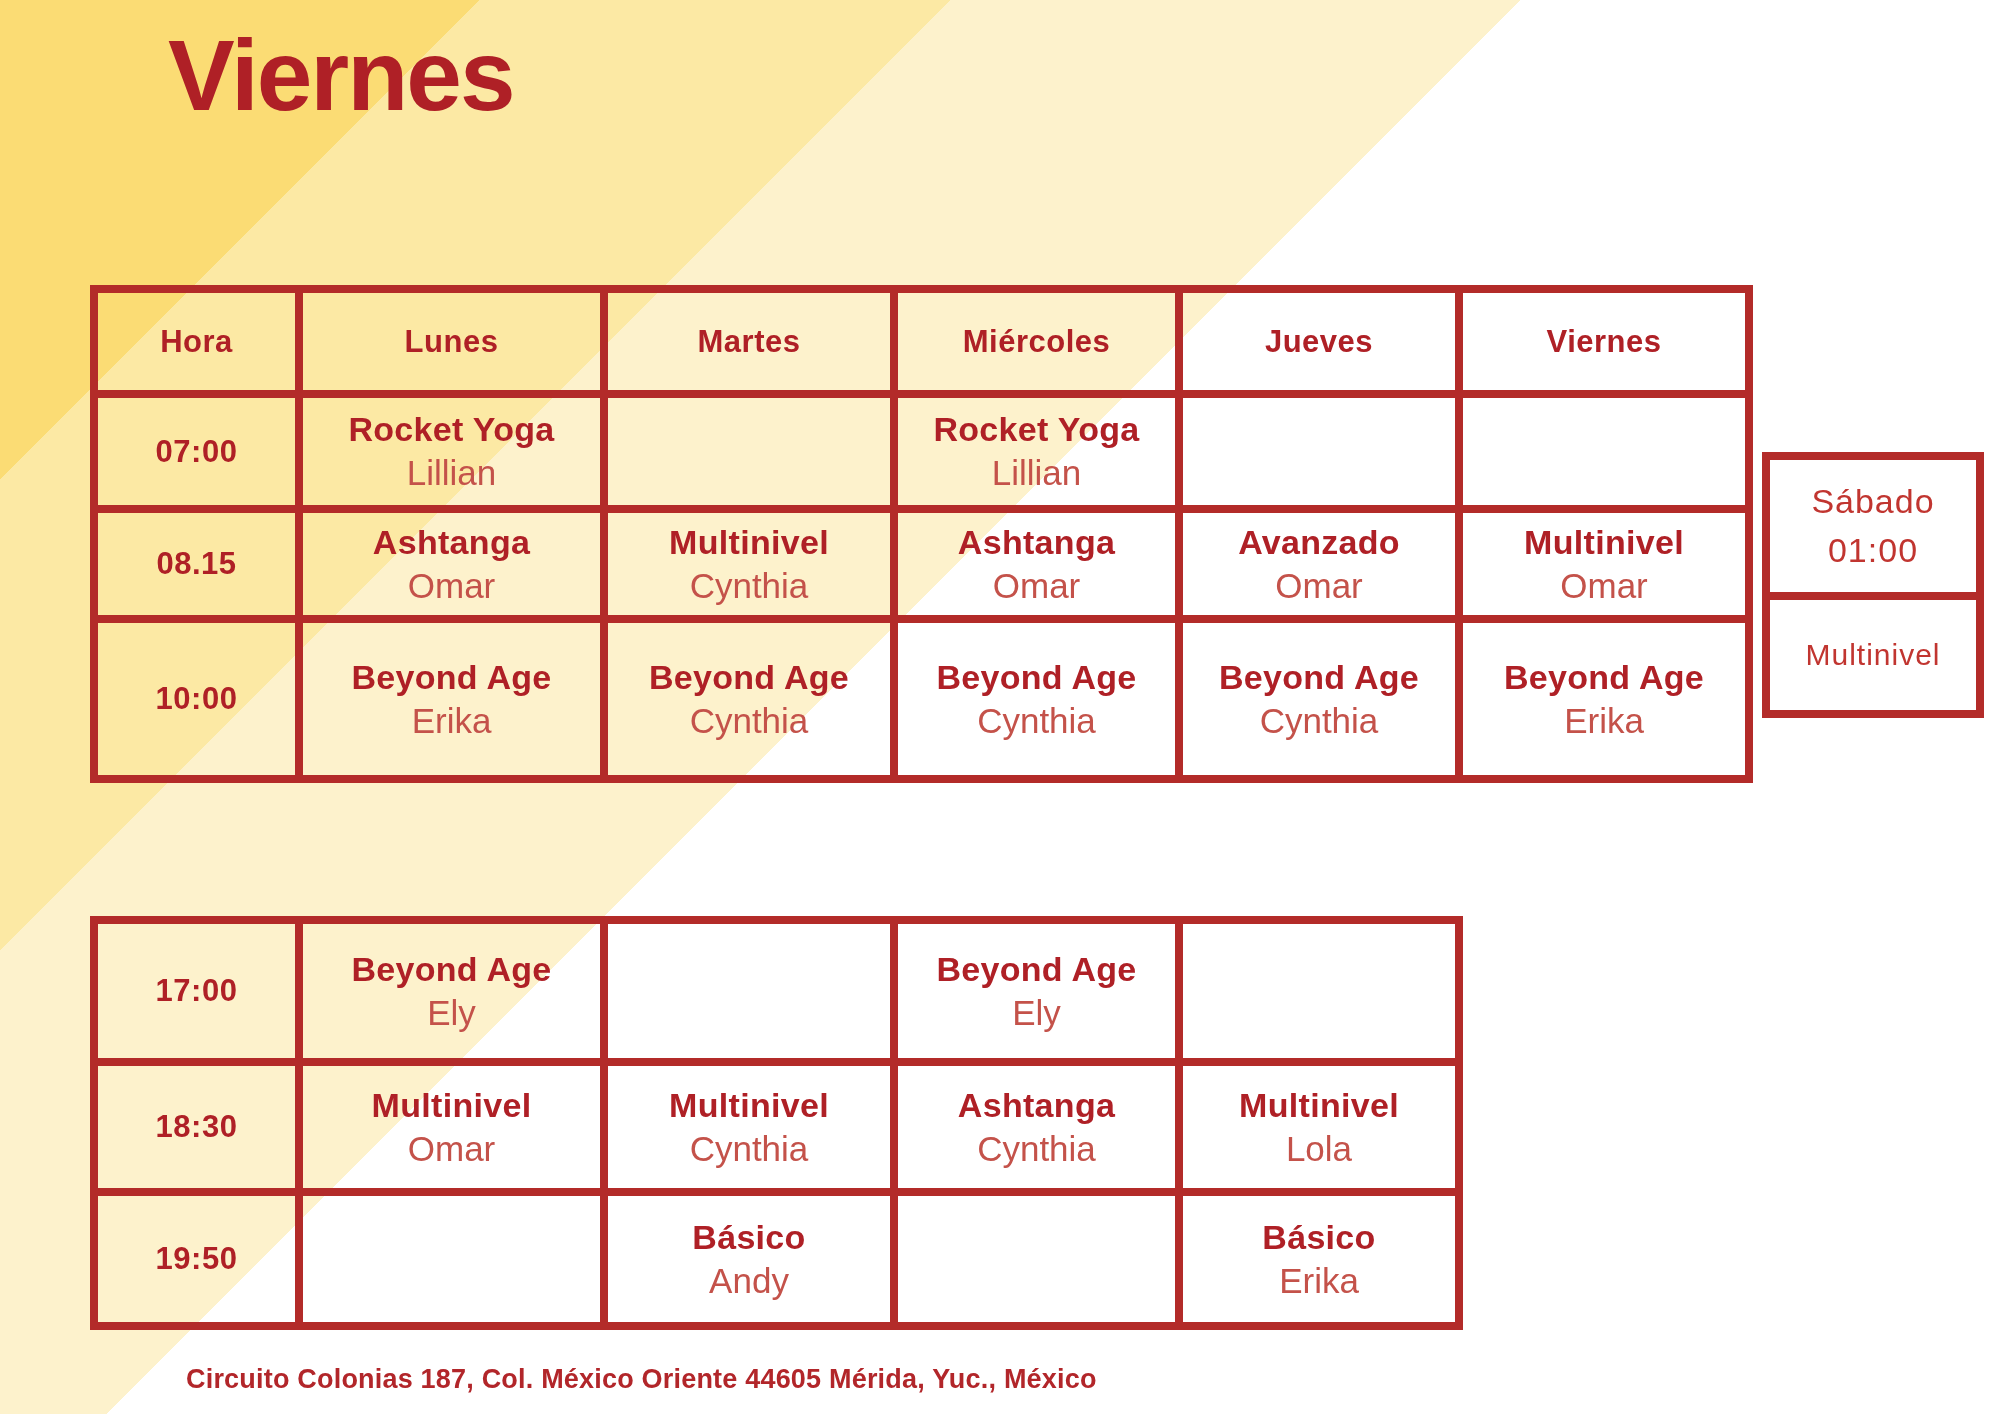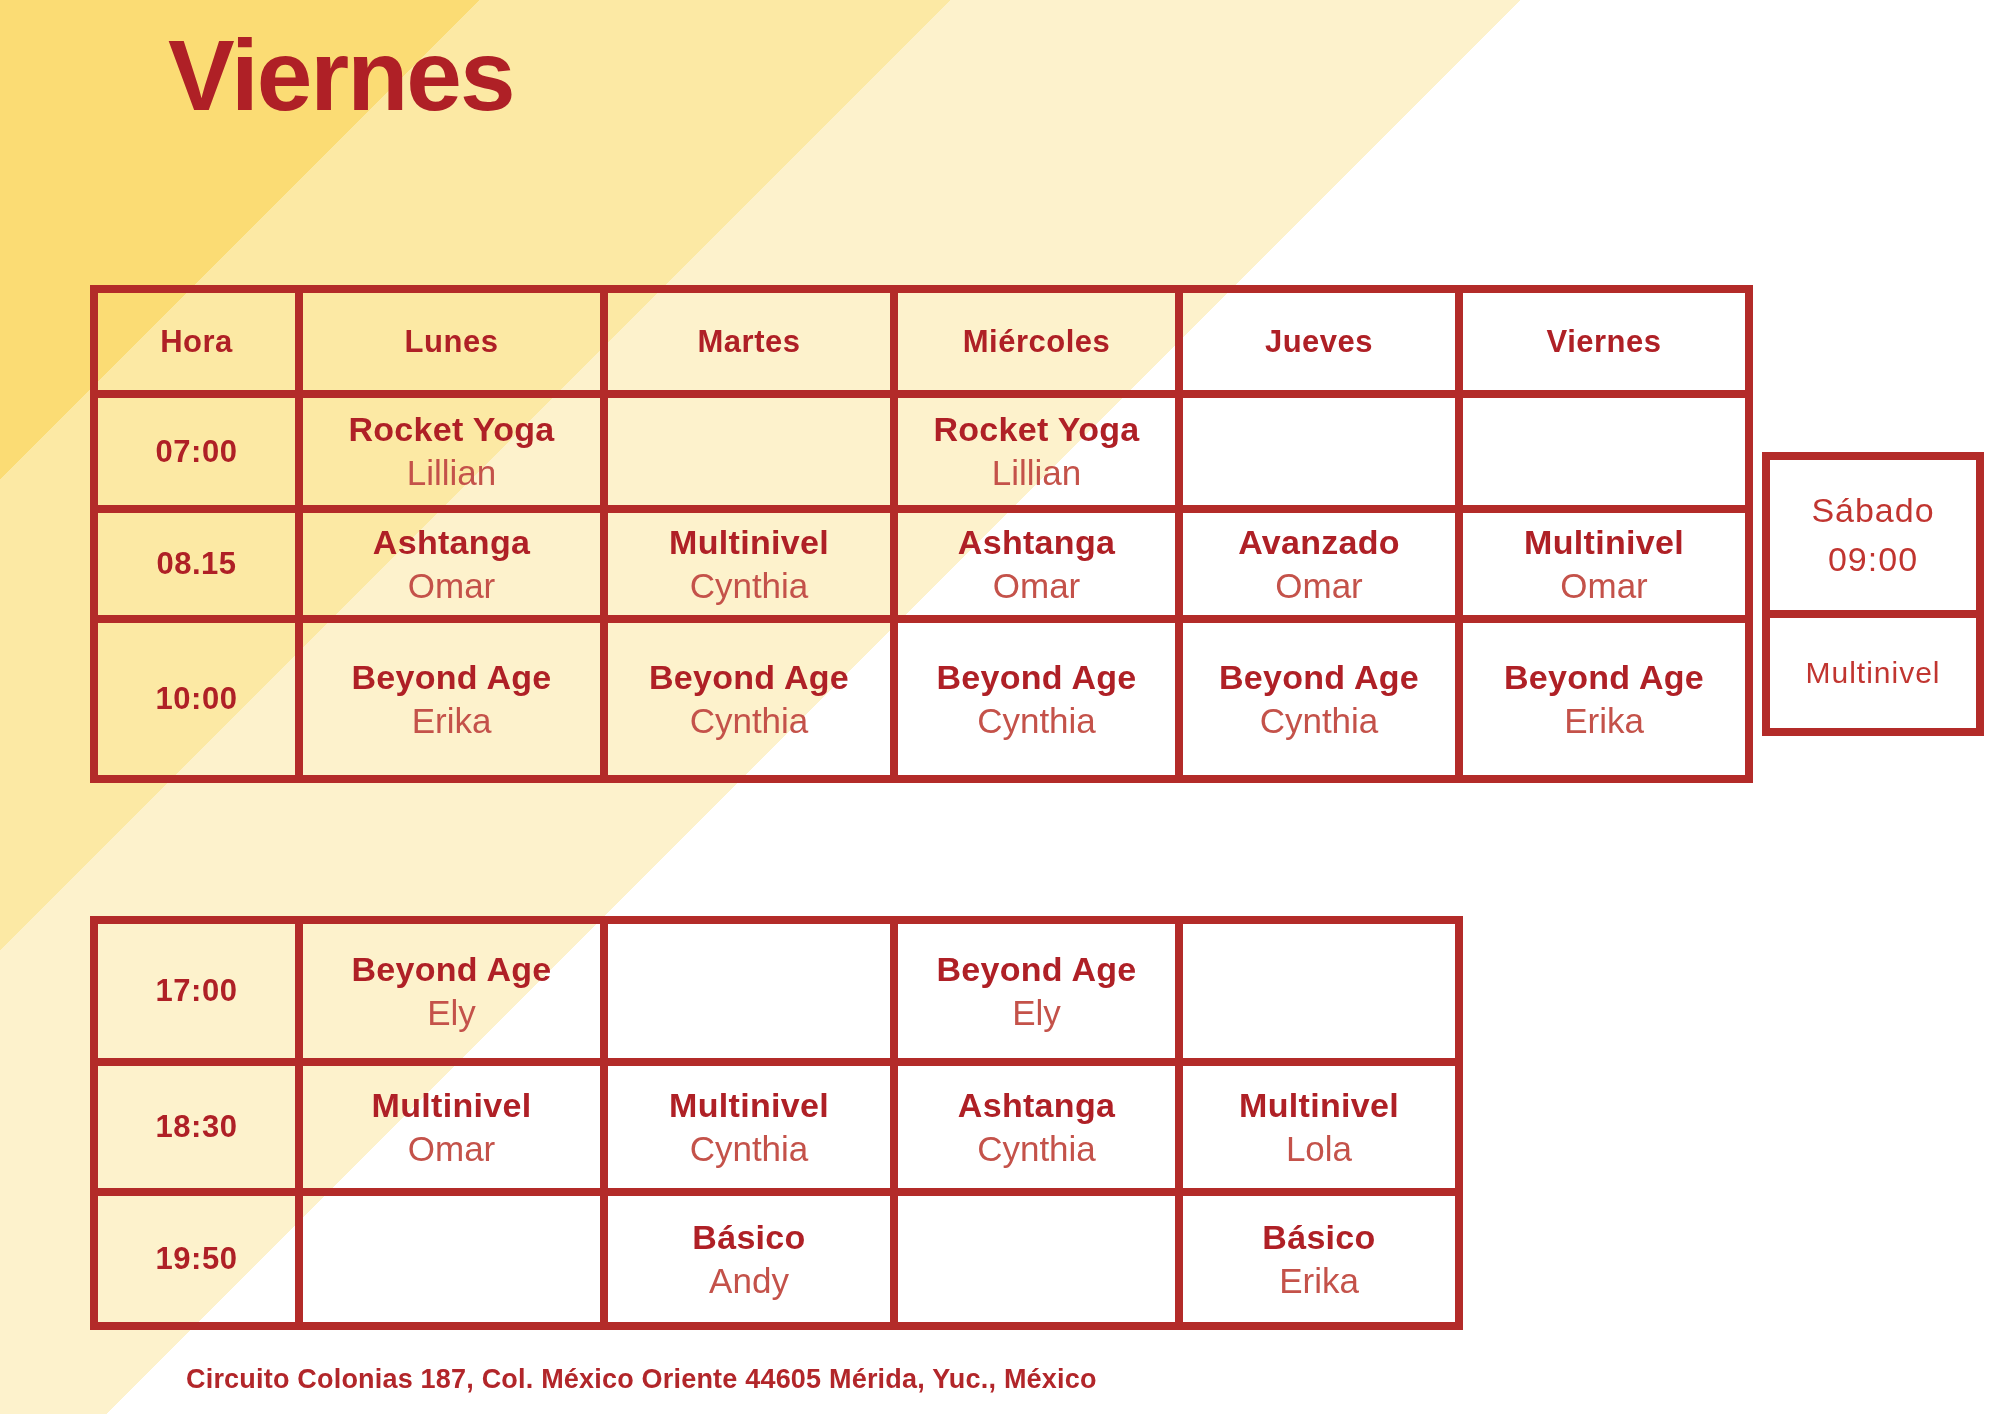--- a/index.html
+++ b/index.html
@@ -46,21 +46,21 @@
   table.evening tr:nth-child(3){height:134px;}
   td.head{font-size:31px;font-weight:700;letter-spacing:0.5px;}
   td.time{font-size:31px;font-weight:700;letter-spacing:0.5px;}
   td.cell .cls{display:block;font-size:34px;font-weight:700;letter-spacing:0.3px;}
   td.cell .teacher{display:block;font-size:35px;font-weight:400;color:var(--red-light);margin-top:4px;}
   
   .satbox{
     position:absolute;left:1762px;top:452px;width:206px;
     border:8px solid var(--red-border);color:#c13530;text-align:center;
   }
-  .satbox .top{height:150px;display:flex;flex-direction:column;justify-content:center;
+  .satbox .top{height:132px;display:flex;flex-direction:column;justify-content:center;
     font-size:34px;font-weight:400;letter-spacing:1px;line-height:1.45;}
   .satbox .bottom{height:110px;border-top:8px solid var(--red-border);
     display:flex;align-items:center;justify-content:center;
     font-size:30px;font-weight:400;letter-spacing:1px;}
   
   .footer{
     position:absolute;left:186px;top:1364px;
     font-size:27px;font-weight:700;color:#b2262a;letter-spacing:0.2px;
   }
 </style>
@@ -149,21 +149,21 @@
             <span class="cls">Beyond Age</span>
             <span class="teacher">Erika</span>
           </td>
         </tr>
       </tbody>
   </table>
 
   <div class="satbox">
     <div class="top">
       <span>Sábado</span>
-      <span>09:00</span>
+      <span>01:00</span>
     </div>
     <div class="bottom">Multinivel</div>
   </div>
 
   <table class="sched evening">
     <colgroup>
       <col style="width:205px">
         <col style="width:305px">
         <col style="width:290px">
       <col style="width:285px">

